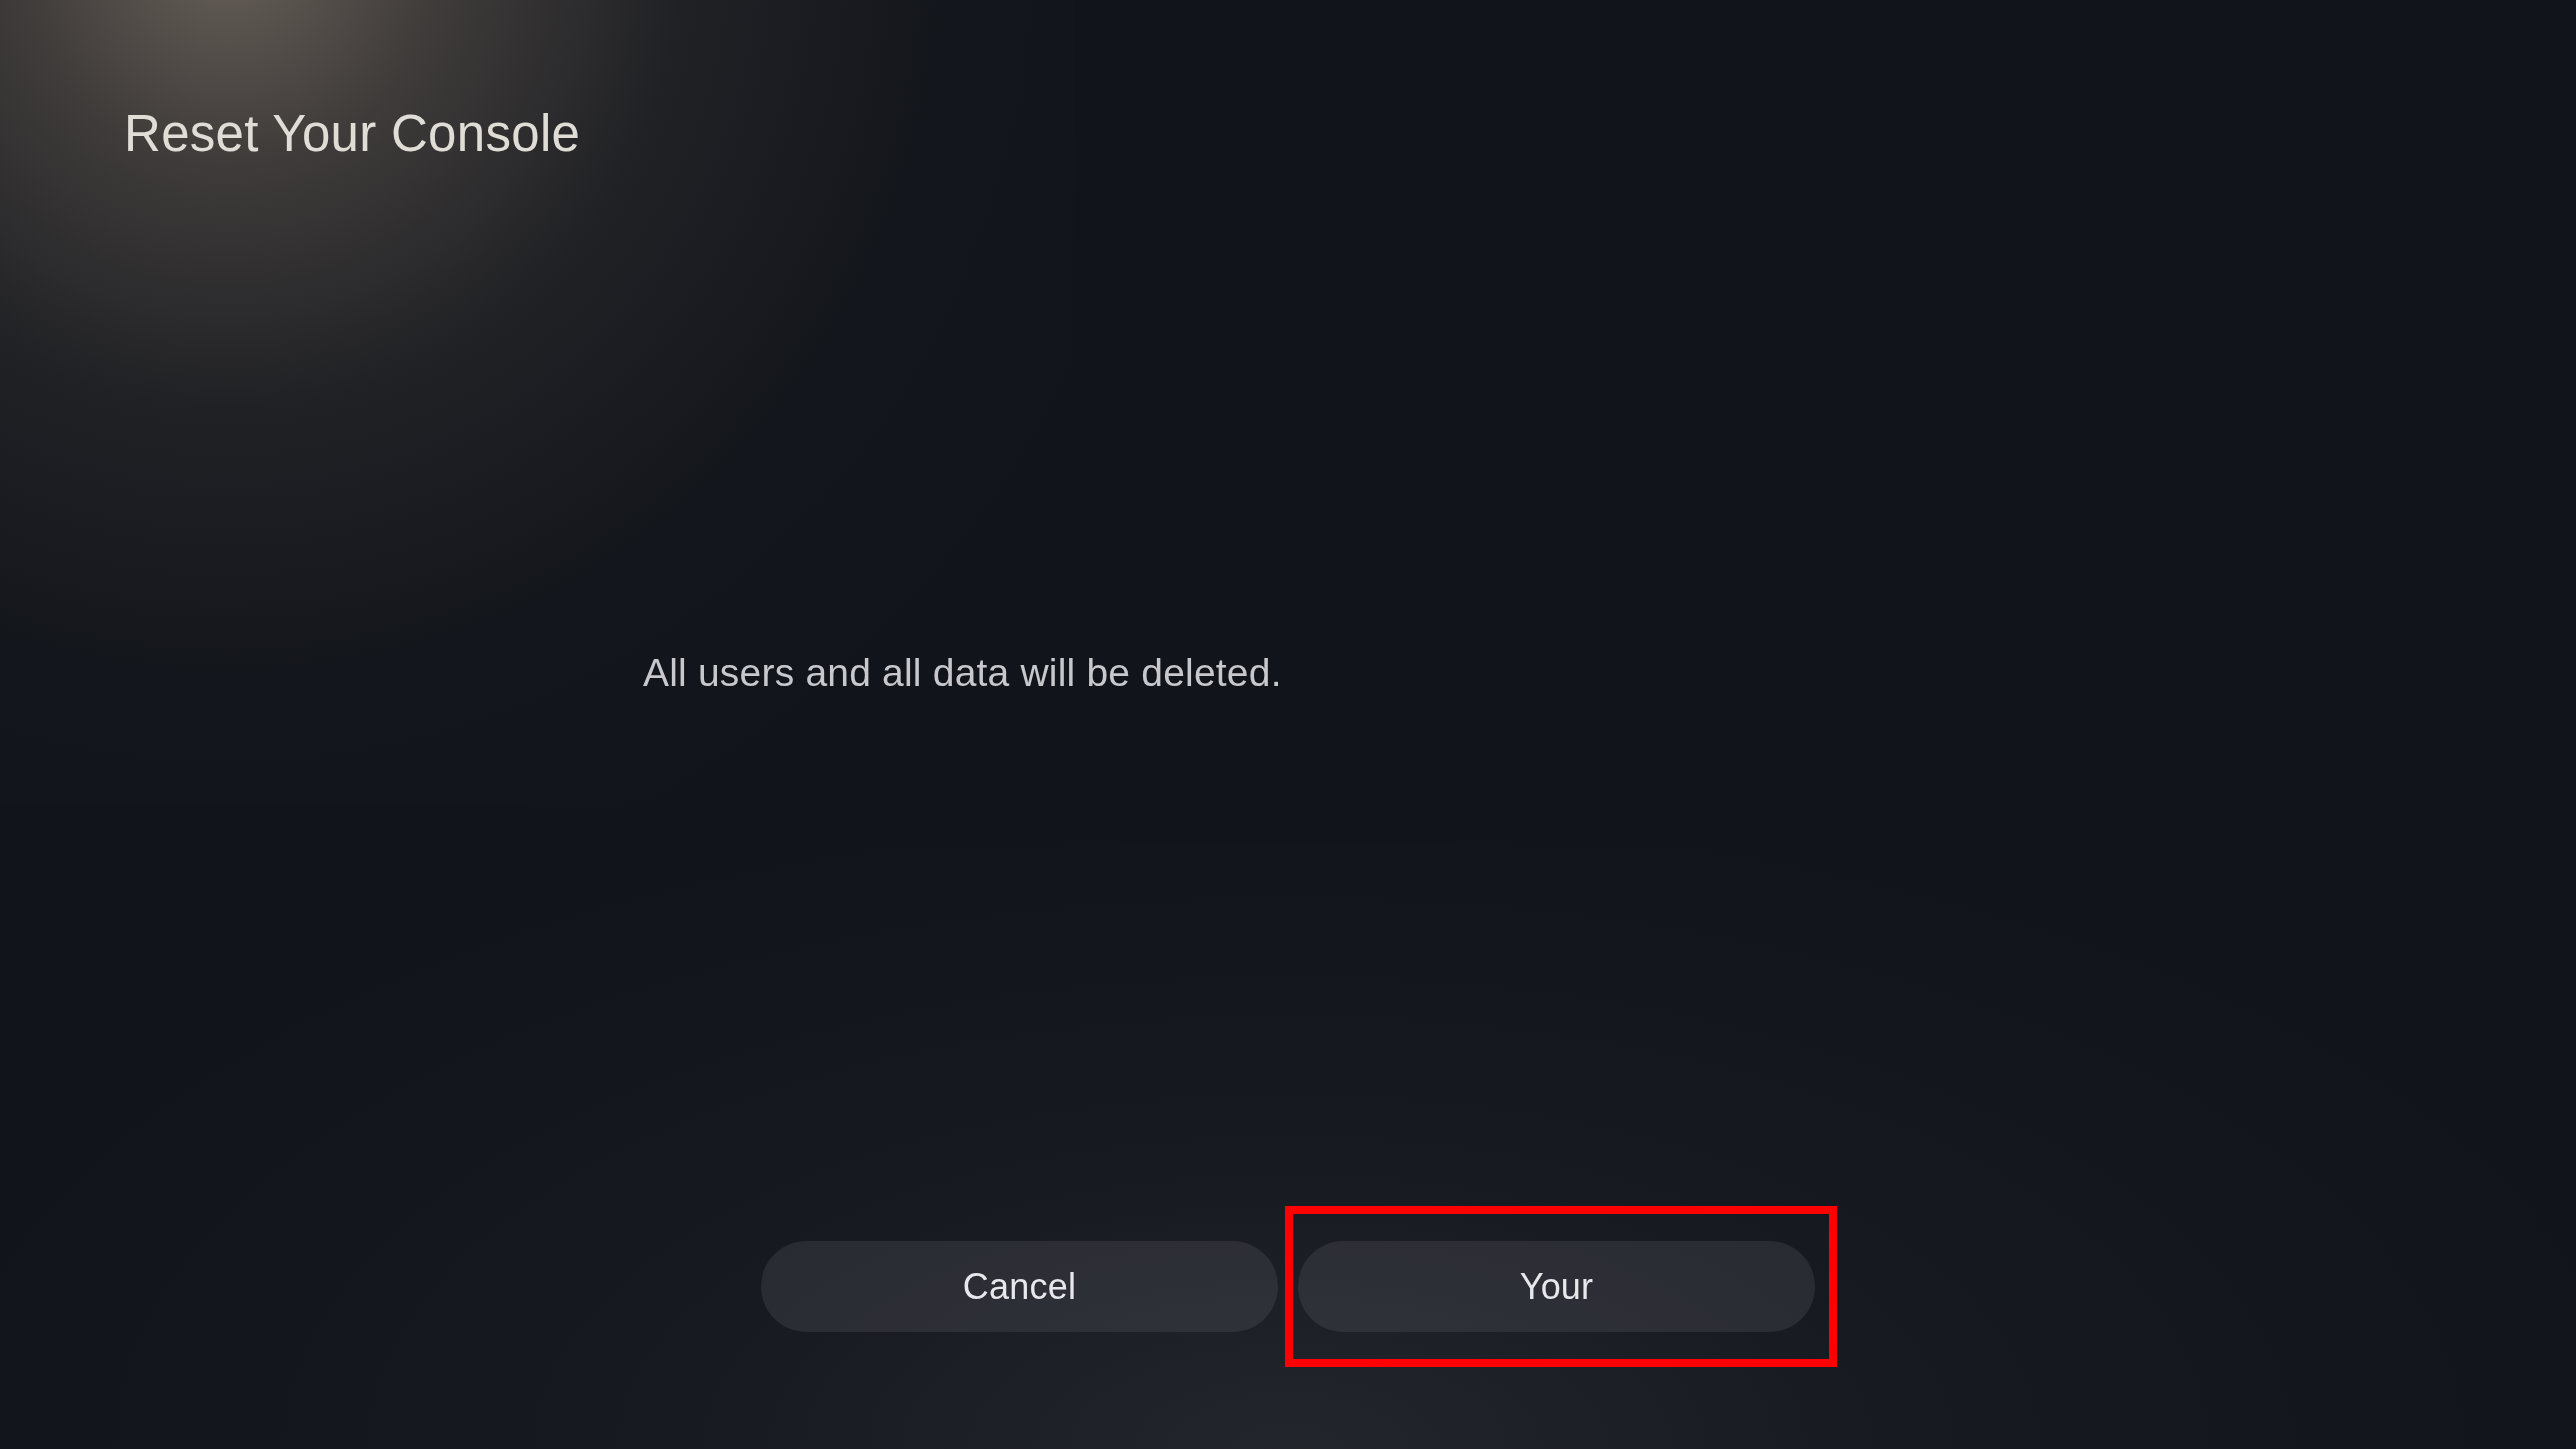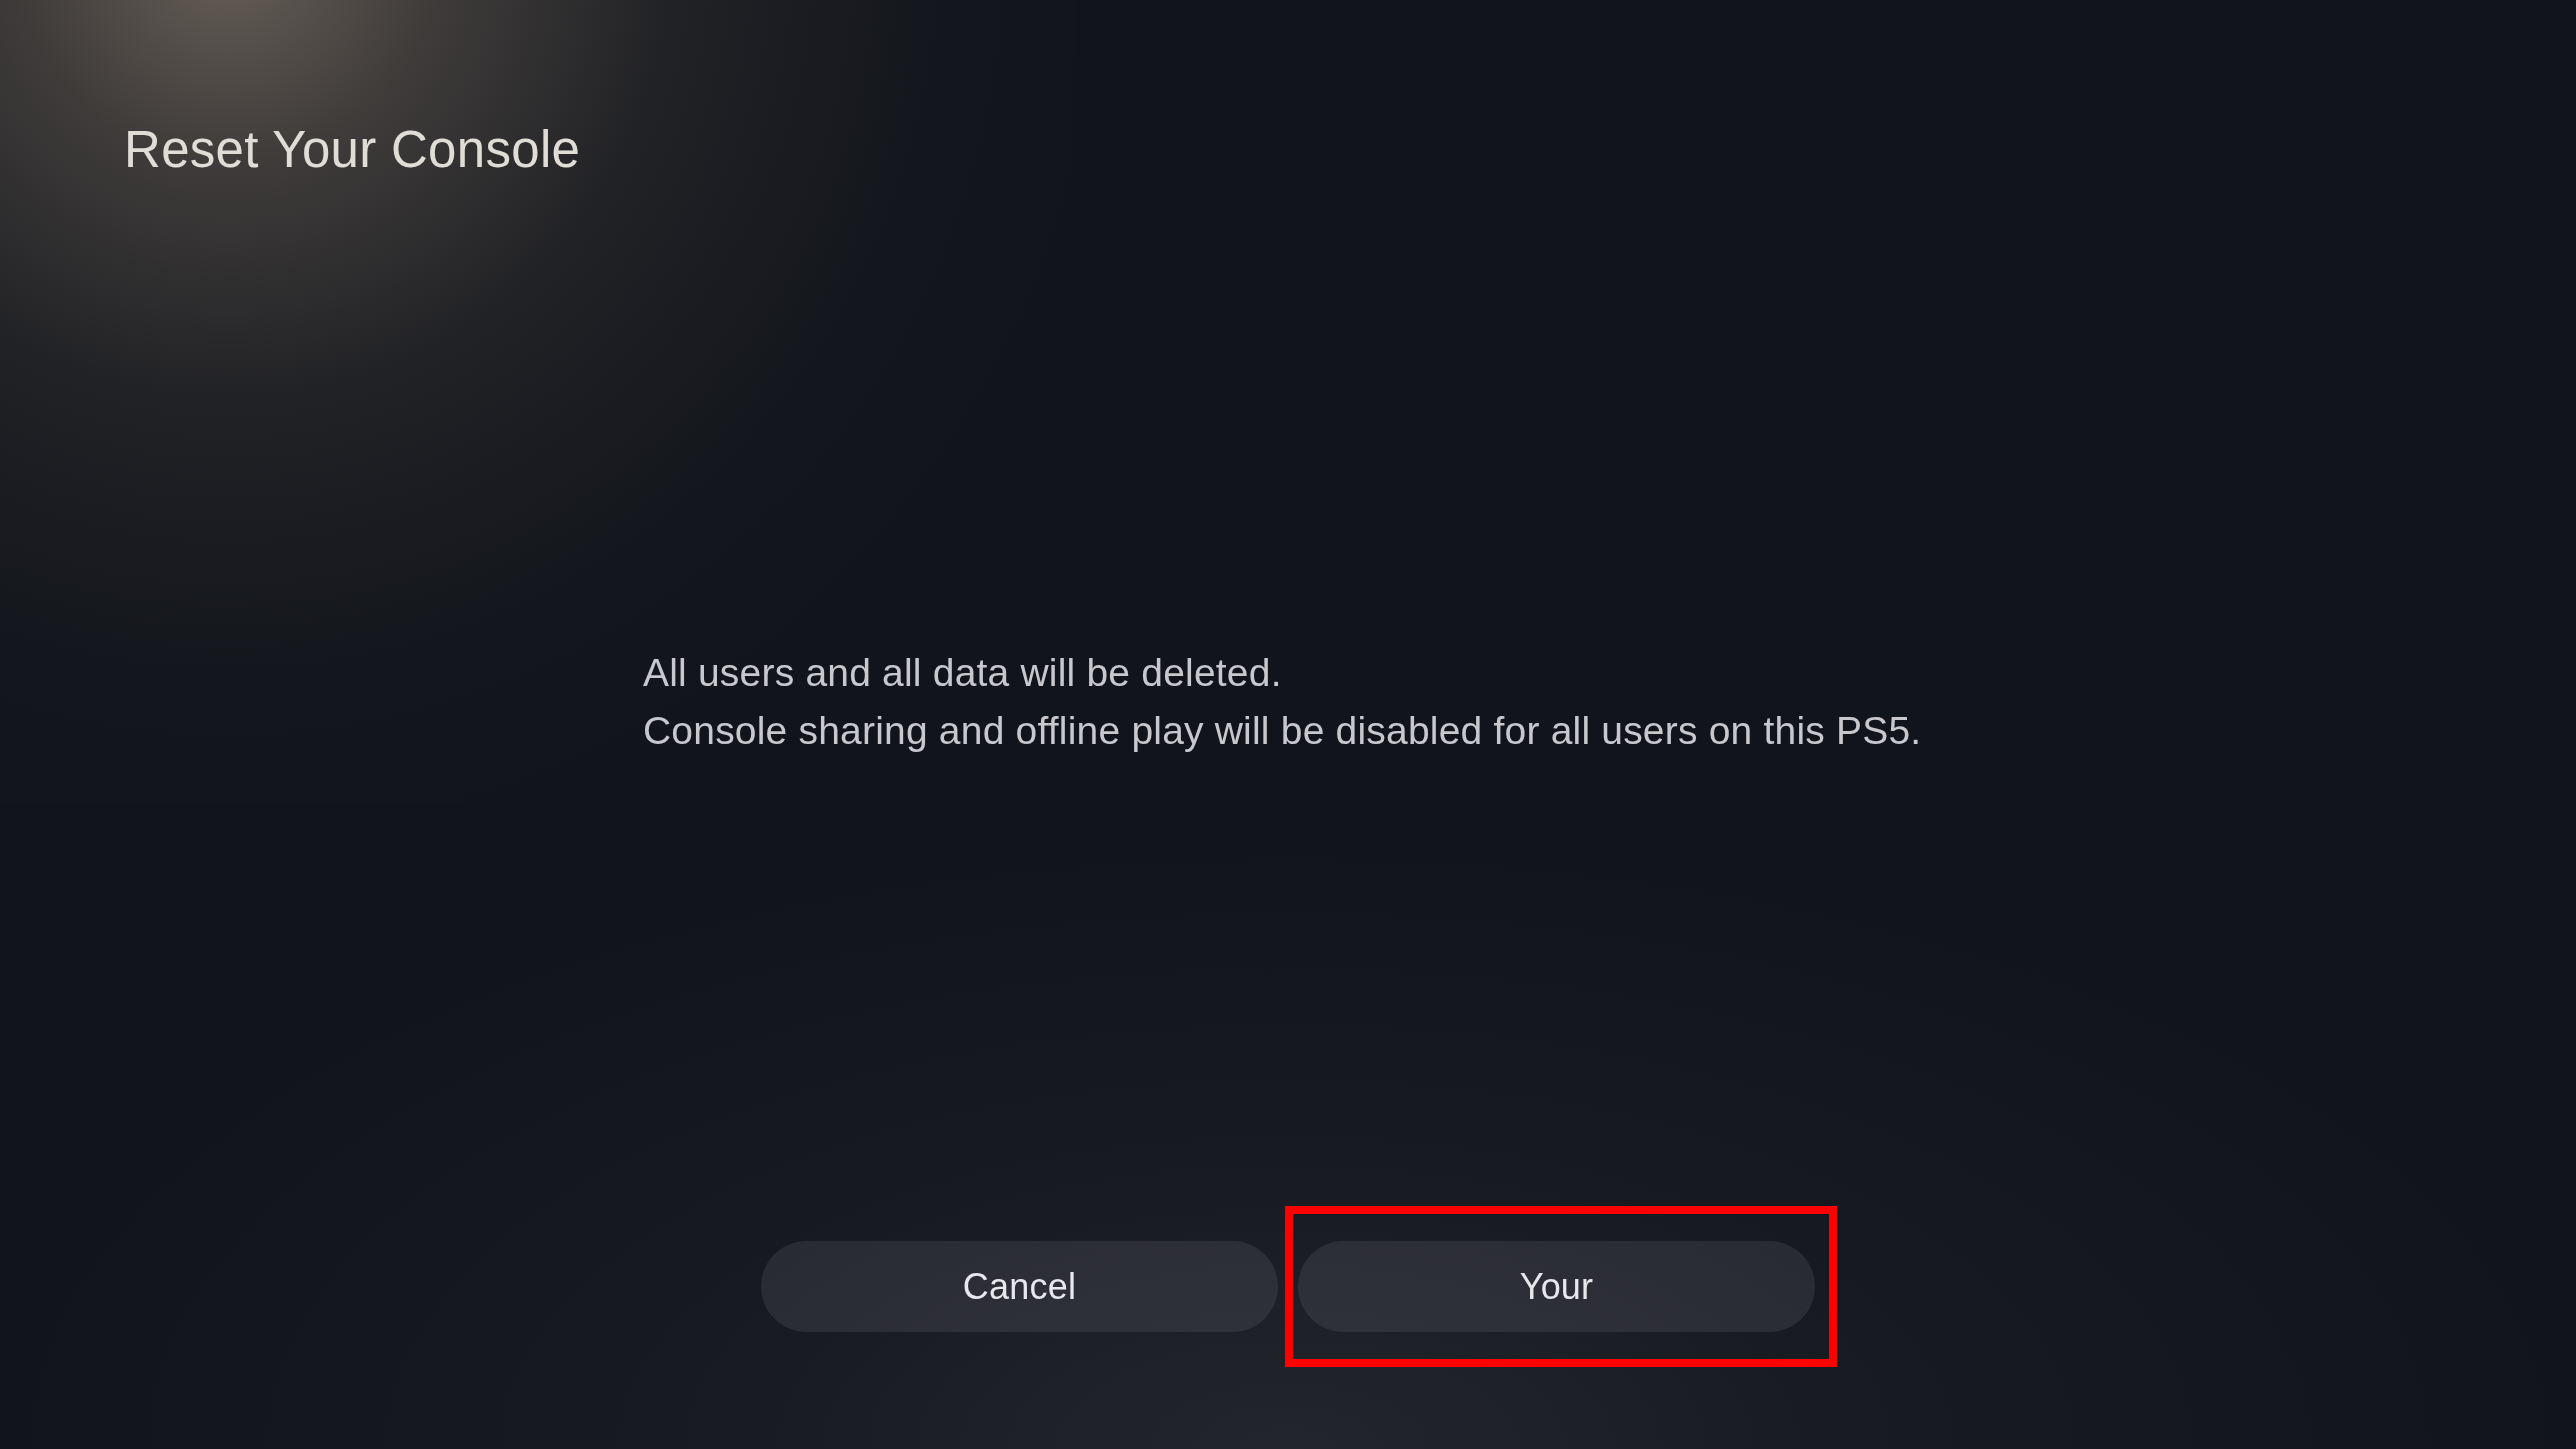--- a/index.html
+++ b/index.html
@@ -46,21 +46,20 @@
     }
 
     .page-title {
       position: absolute;
       top: 104px;
       left: 124px;
       font-size: 51px;
       font-weight: 300;
       color: #e0dcd6;
       letter-spacing: 0.3px;
-      margin-top: 16px;
     }
 
     .message-container {
       position: absolute;
       top: 644px;
       left: 631px;
       right: 67px;
     }
 
     .message-line {
@@ -116,21 +115,20 @@
 </head>
 <body>
 
 <div class="light-effect"></div>
 <div class="floor-glow"></div>
 
 <h1 class="page-title">Reset Your Console</h1>
 
 <div class="message-container">
   <div class="message-line">All users and all data will be deleted.</div>
-  <div class="message-line">Console sharing and offline play will be disabled for all users on this PS5.</div>
 </div>
 
 <div class="button-row">
   <button class="action-button">Cancel</button>
   <div class="reset-wrapper">
     <button class="action-button">Your</button>
     <div class="reset-highlight-box"></div>
   </div>
 </div>
 

